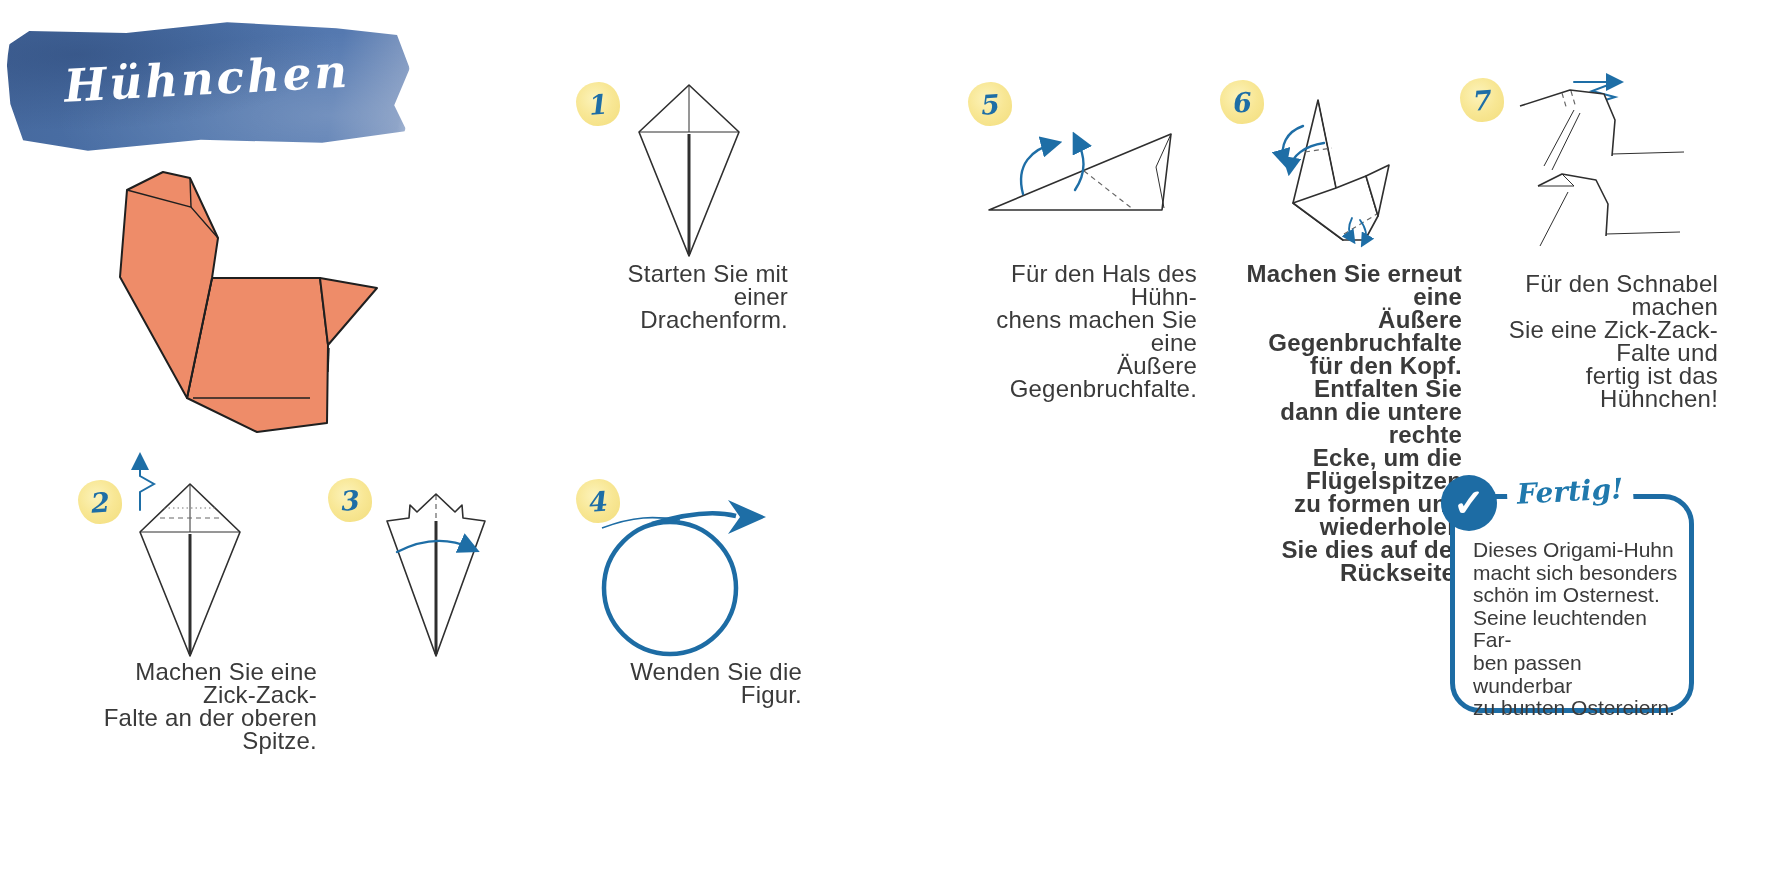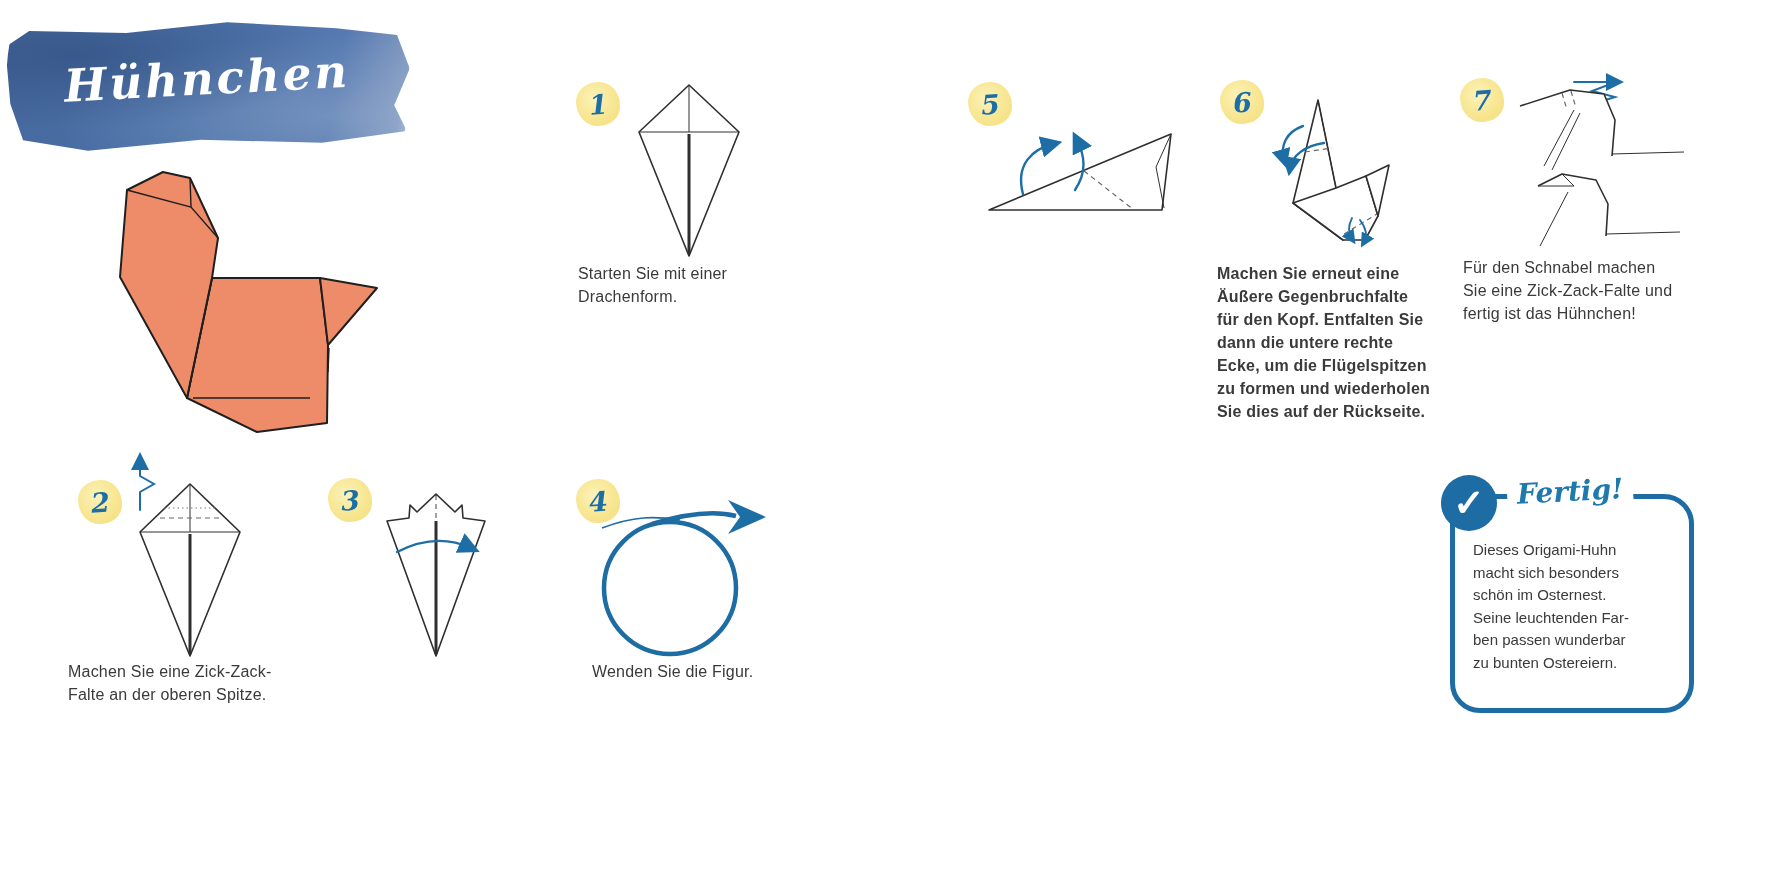--- a/index.html
+++ b/index.html
@@ -24,37 +24,37 @@
 
   
   .badge { position:absolute; width:44px; height:44px;
            background: radial-gradient(circle at 42% 38%, #fcf3bb 0%, #f8e795 48%, #f2dd7c 100%);
            border-radius: 52% 48% 50% 50% / 46% 54% 44% 56%;
            display:flex; align-items:center; justify-content:center; }
   .badge span { color:#1e6ea6; font-family:"DejaVu Serif", serif; font-style:italic;
            font-weight:bold; font-size:27px; line-height:1; transform:rotate(-4deg); }
 
   
-  .caption { position:absolute; color:#3a3a3a; font-size:16px; line-height:23px;
-             white-space:pre-line; letter-spacing:.2px; }
+  .caption { position:absolute; color:#3a3a3a; font-size:24px; line-height:23px;
+             white-space:pre-line; letter-spacing:.2px;text-align:right; }
 
   .diagram { position:absolute; }
 
   
   .done-box { position:absolute; left:1450px; top:494px; width:244px; height:219px;
               border:5px solid #1d6ca4; border-radius:30px; background:#fff; }
   .done-box .check-circle { position:absolute; left:-14px; top:-24px; width:56px; height:56px;
               background:#1d6ca4; border-radius:50%; display:flex; align-items:center;
               justify-content:center; }
   .done-box .check-circle span { color:#fff; font-size:38px; font-weight:bold; line-height:1; }
   .done-box .done-label { position:absolute; left:52px; top:-24px; background:#fff;
               padding:0 10px; color:#2079ad; font-family:"DejaVu Serif", serif;
               font-style:italic; font-weight:bold; font-size:28px; transform:rotate(-3deg); }
   .done-box .done-text { position:absolute; left:18px; top:40px; width:205px;
-              color:#3a3a3a; font-size:15px; line-height:22.6px; white-space:pre-line; }
+              color:#3a3a3a; font-size:21px; line-height:22.6px; white-space:pre-line; }
 
   svg .paper { fill:#ffffff; stroke:#2f2f2f; stroke-width:1.6; stroke-linejoin:round; }
   svg .thin  { fill:none; stroke:#2f2f2f; stroke-width:1; }
   svg .thick { fill:none; stroke:#2f2f2f; stroke-width:3; }
   svg .dash  { fill:none; stroke:#666; stroke-width:1.2; stroke-dasharray:5 4; }
   svg .dots  { fill:none; stroke:#777; stroke-width:1.2; stroke-dasharray:1.5 3; }
   svg .blue  { fill:none; stroke:#1e6ea6; stroke-width:2.4; stroke-linecap:round; }
   svg .bluethick { fill:none; stroke:#1d6ca4; stroke-width:4.5; }
   svg .bluefill { fill:#1e6ea6; stroke:none; }
   svg .salmon { fill:#ee8c69; stroke:#1f1f1f; stroke-width:2; stroke-linejoin:round; }
@@ -101,20 +101,23 @@
         <marker id="a5" markerWidth="9" markerHeight="9" refX="5" refY="4.5" orient="auto">
       <path d="M0,0 L9,4.5 L0,9 Z" fill="#1e6ea6"></path>
         </marker>
       </defs>
     <polygon class="paper" points="4,88 186,12 177,88"></polygon>
     <polyline class="thin" points="186,12 171,45 179,86"></polyline>
     <line class="dash" x1="99" y1="49" x2="149" y2="88"></line>
     <path class="blue" d="M38,72 C30,42 48,27 68,22" marker-end="url(#a5)"></path>
     <path class="blue" d="M90,68 C102,50 100,34 92,18" marker-end="url(#a5)"></path>
   </svg>
+  <div class="caption" style="left:967px; top:262px; width:230px;">Für den Hals des Hühn-
+chens machen Sie eine
+Äußere Gegenbruchfalte.</div>
 
   <div class="badge" style="left:1220px; top:80px;">
     <span>6</span>
   </div>
   <svg class="diagram" style="left:1248px; top:88px;" width="160" height="165" viewBox="0 0 160 165">
     <defs>
         <marker id="a6" markerWidth="8" markerHeight="8" refX="4.5" refY="4" orient="auto">
       <path d="M0,0 L8,4 L0,8 Z" fill="#1e6ea6"></path>
         </marker>
       </defs>
@@ -161,21 +164,21 @@
       <line class="dash" x1="59" y1="33" x2="64" y2="50"></line>
     </g>
 
     <g>
       <path class="paper" d="M26,128 L50,116 L84,122 L96,146 L94,178"></path>
       <path class="thin" d="M50,116 L62,128 L26,128"></path>
       <line class="thin" x1="94" y1="176" x2="168" y2="174"></line>
       <line class="thin" x1="56" y1="134" x2="28" y2="188"></line>
     </g>
   </svg>
-  <div class="caption" style="left:1463px; top:256px; width:255px;">Für den Schnabel machen
+  <div class="caption" style="left:1463px; top:272px; width:255px;">Für den Schnabel machen
 Sie eine Zick-Zack-Falte und
 fertig ist das Hühnchen!</div>
 
   <div class="badge" style="left:78px; top:480px;">
     <span>2</span>
   </div>
   <svg class="diagram" style="left:118px; top:452px;" width="130" height="208" viewBox="0 0 130 208">
     <defs>
         <marker id="a2" markerWidth="9" markerHeight="9" refX="5" refY="4.5" orient="auto">
       <path d="M0,0 L9,4.5 L0,9 Z" fill="#1e6ea6"></path>
@@ -184,21 +187,21 @@
     <g>
       <path class="blue" style="stroke-width:2" d="M22,58 L22,40 L36,32 L22,24 L22,8" marker-end="url(#a2)"></path>
     </g>
     <polygon class="paper" points="72,32 122,80 72,204 22,80"></polygon>
     <line class="thin" x1="72" y1="32" x2="72" y2="80"></line>
     <line class="thin" x1="22" y1="80" x2="122" y2="80"></line>
     <line class="thick" x1="72" y1="82" x2="72" y2="202"></line>
     <line class="dots" x1="46" y1="56" x2="98" y2="56"></line>
     <line class="dash" x1="42" y1="66" x2="102" y2="66"></line>
   </svg>
-  <div class="caption" style="left:68px; top:660px; width:235px;">Machen Sie eine Zick-Zack-
+  <div class="caption" style="left:82px; top:660px; width:235px;">Machen Sie eine Zick-Zack-
 Falte an der oberen Spitze.</div>
 
   <div class="badge" style="left:328px; top:478px;">
     <span>3</span>
   </div>
   <svg class="diagram" style="left:383px; top:490px;" width="108" height="172" viewBox="0 0 108 172">
     <defs>
         <marker id="a3" markerWidth="9" markerHeight="9" refX="5" refY="4.5" orient="auto">
       <path d="M0,0 L9,4.5 L0,9 Z" fill="#1e6ea6"></path>
         </marker>

